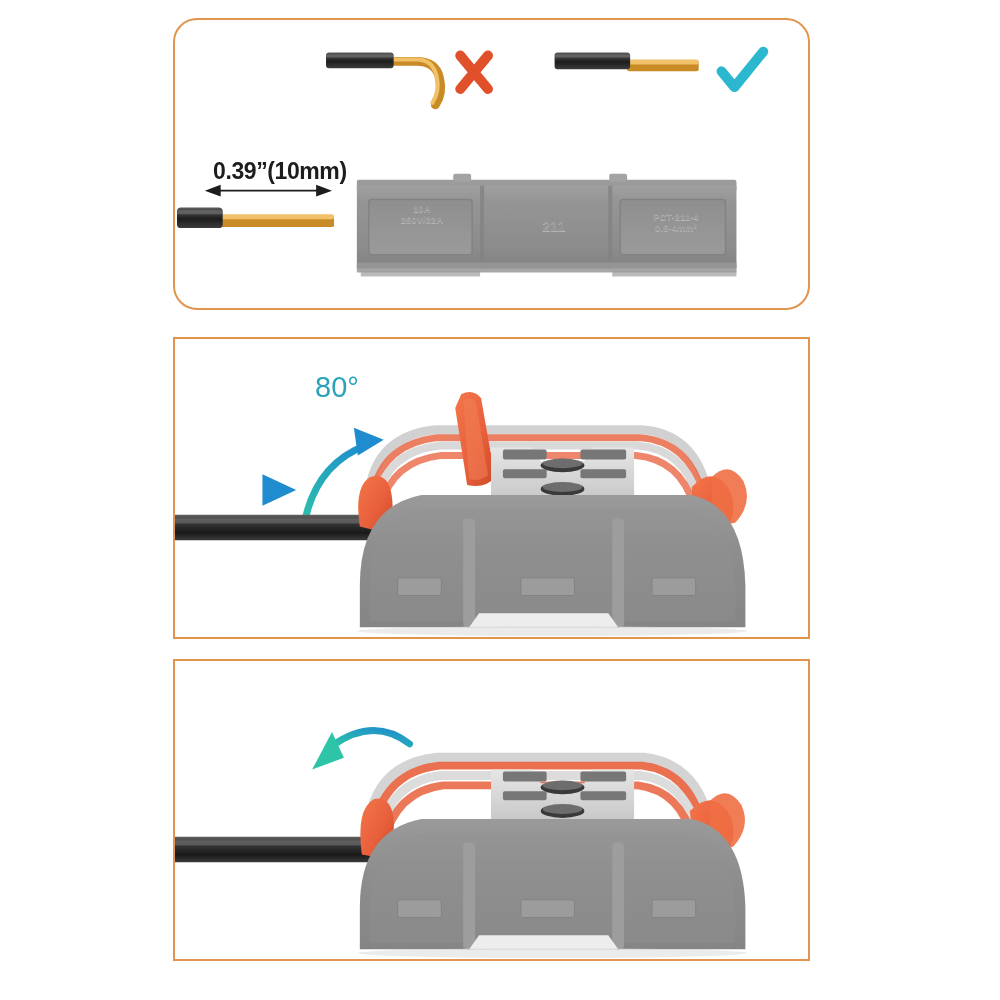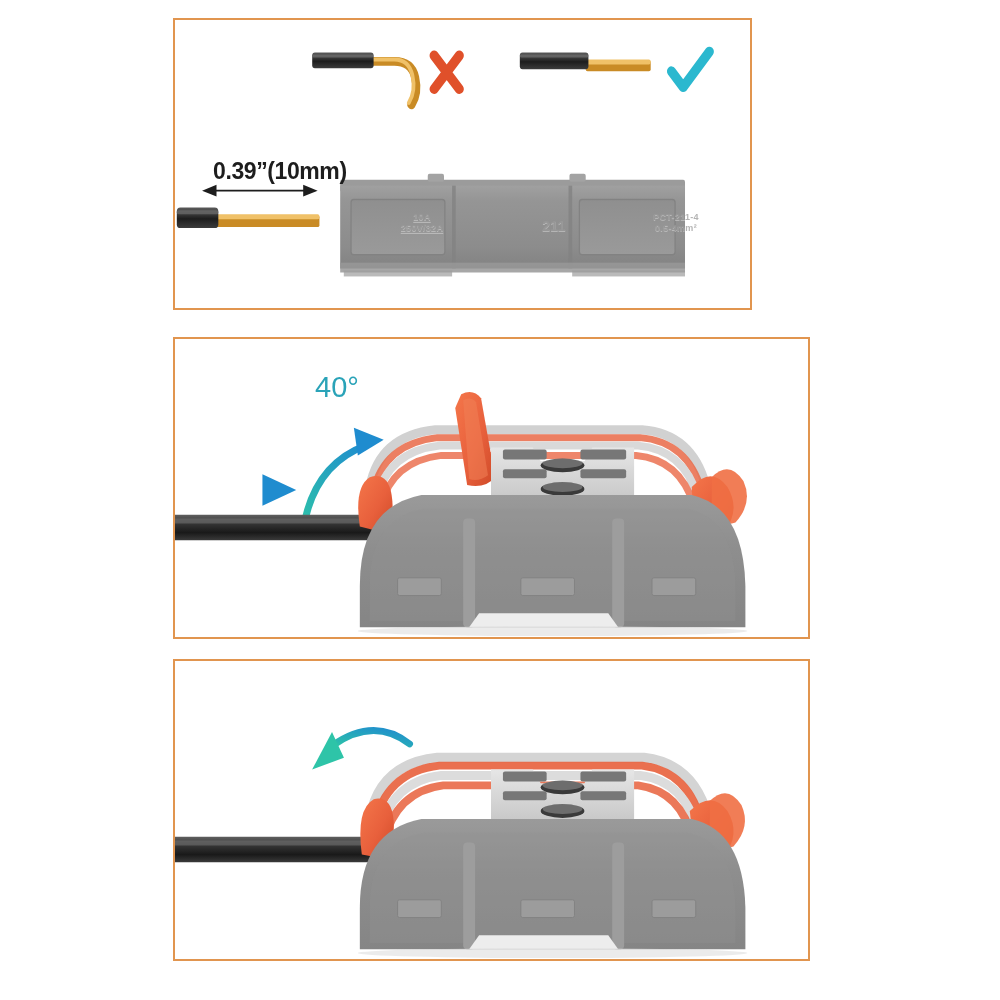--- a/index.html
+++ b/index.html
@@ -19,21 +19,21 @@
     background: #ffffff;
   }
 
   .panel {
     position: absolute;
     background: #ffffff;
     border: 2px solid #e1954f;
     box-sizing: border-box;
   }
 
-  #panel-1 { left: 173px; top: 18px; width: 579px; height: 292px; }
+  #panel-1 { left: 173px; top: 18px; width: 637px; height: 292px; border-radius: 24px; }
   #panel-2 { left: 173px; top: 337px; width: 637px; height: 302px; }
   #panel-3 { left: 173px; top: 659px; width: 637px; height: 302px; }
 
   .stage {
     position: absolute;
     left: 0; top: 0;
     width: 100%;
     height: 100%;
     overflow: hidden;
   }
@@ -163,21 +163,21 @@
           <rect x="448" y="182" width="106" height="56" rx="3" fill="url(#p1-inner)" stroke="#828282" stroke-width="1.4"></rect>
 
           <rect x="183" y="246" width="382" height="10" fill="#989898" opacity="0.85"></rect>
           <rect x="187" y="254" width="120" height="6" fill="#9d9d9d" opacity="0.7"></rect>
           <rect x="440" y="254" width="125" height="6" fill="#9d9d9d" opacity="0.7"></rect>
         </g>
       </svg>
 
       <div class="dim-label" style="left:38px; top:138px;">0.39”(10mm)</div>
 
-      <div class="emboss-text" style="left:197px; top:192px; width:100px;text-decoration:underline;">10A
+      <div class="emboss-text" style="left:197px; top:184px; width:100px;">10A
 250V/32A</div>
 
       <div class="emboss-text" style="left:318px; top:198px; width:122px; font-size:14px;">211</div>
 
       <div class="emboss-text" style="left:450px; top:192px; width:102px;">PCT-211-4
 0.5-4mm²</div>
     </div>
   </div>
 
   <div class="panel" id="panel-2">
@@ -273,21 +273,21 @@
           <rect x="224" y="242" width="44" height="18" rx="2" fill="#9c9c9c" stroke="#838383" stroke-width="1"></rect>
           <rect x="348" y="242" width="54" height="18" rx="2" fill="#9c9c9c" stroke="#838383" stroke-width="1"></rect>
           <rect x="480" y="242" width="44" height="18" rx="2" fill="#9c9c9c" stroke="#838383" stroke-width="1"></rect>
 
           <path d="M296 292 L306 278 L436 278 L446 292 Z" fill="#ededed"></path>
         </g>
 
         <ellipse cx="380" cy="296" rx="196" ry="5" fill="#d8d8d8" opacity="0.5"></ellipse>
       </svg>
 
-      <div class="angle-label" style="left:140px; top:32px;">40°</div>
+      <div class="angle-label" style="left:140px; top:32px;">80°</div>
     </div>
   </div>
 
   <div class="panel" id="panel-3">
     <div class="stage">
 
       <svg class="svg-layer" viewBox="0 0 637 302" preserveAspectRatio="none">
         <defs>
           <linearGradient id="p3-curve" x1="1" y1="0" x2="0" y2="1">
             <stop offset="0%" stop-color="#1f8ccf"></stop>

